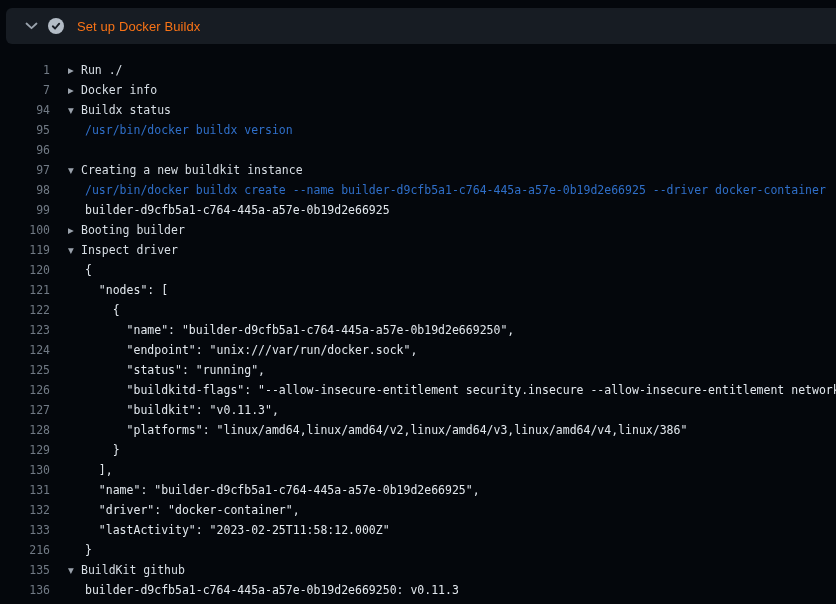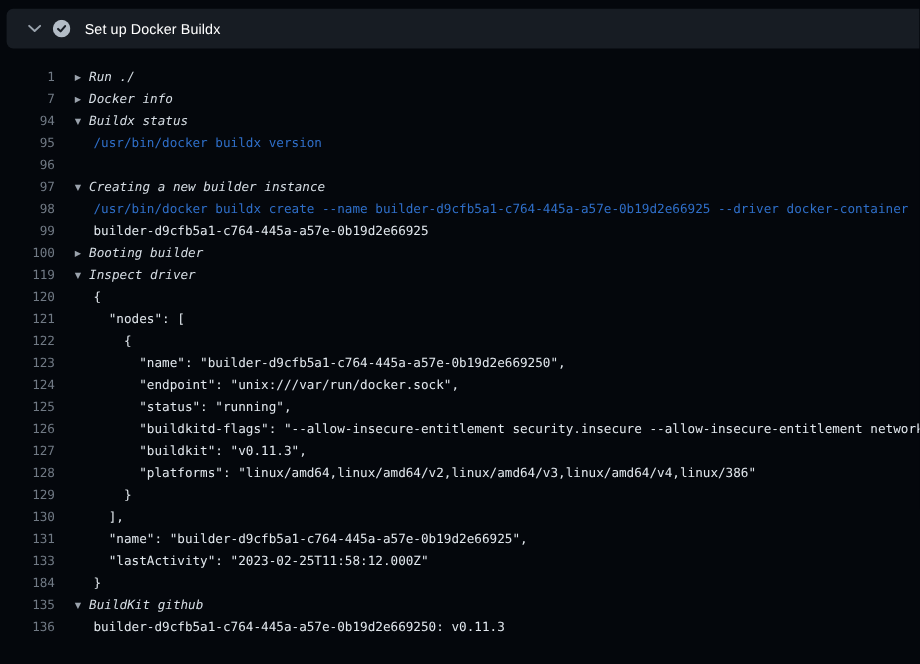--- a/index.html
+++ b/index.html
@@ -17,21 +17,21 @@
     background: #171c23;
     border-radius: 6px 0 0 6px;
     display: flex;
     align-items: center;
     padding-left: 19px;
     cursor: pointer;
   }
   .step-header .chev { display: inline-flex; width: 13px; margin-right: 10px; color: #9aa3ad; }
   .step-header .status { display: inline-flex; width: 16px; height: 16px; margin-right: 13px; }
   .step-header .title {
-    color: #ffffff;
+    color: #f97316;
     font-size: 13px;
     font-weight: 500;
     letter-spacing: .1px;
     text-align: right;
   }
   
   .log {
     margin-top: 16px;
     width: 100%;
     overflow: hidden;
@@ -60,21 +60,21 @@
   .row.output .text { color: #e2e8ee; }
   .row.group-collapsed .text, .row.group-expanded .text { color: #d7dee5; }
   .row .arrow {
     display: inline-block;
     width: 13px;
     font-size: 7.5px;
     color: #9aa2ac;
     vertical-align: 1px;
     font-family: "DejaVu Sans", sans-serif;
   }
-  .row.group-collapsed .content, .row.group-expanded .content { cursor: pointer; font-style: italic; }
+  .row.group-collapsed .content, .row.group-expanded .content { cursor: pointer; }
 </style>
 </head>
 <body>
 
 <div class="step-header">
   <span class="chev">
     <svg width="13" height="8" viewBox="0 0 13 8" fill="none">
       <path d="M1.5 1.5 L6.5 6.2 L11.5 1.5" stroke="#9aa3ad" stroke-width="1.8" stroke-linecap="round" stroke-linejoin="round"></path>
     </svg>
   </span>
@@ -102,21 +102,21 @@
   </div>
     <div class="row command">
     <span class="num">95</span>
     <span class="content"><span class="text">/usr/bin/docker buildx version</span></span>
   </div>
     <div class="row output">
     <span class="num">96</span>
   </div>
     <div class="row group-expanded">
     <span class="num">97</span>
-    <span class="content"><span class="arrow">▼</span><span class="text">Creating a new builder instance</span></span>
+    <span class="content"><span class="arrow">▼</span><span class="text">Creating a new buildkit instance</span></span>
   </div>
     <div class="row command">
     <span class="num">98</span>
     <span class="content"><span class="text">/usr/bin/docker buildx create --name builder-d9cfb5a1-c764-445a-a57e-0b19d2e66925 --driver docker-container</span></span>
   </div>
     <div class="row output">
     <span class="num">99</span>
     <span class="content"><span class="text">builder-d9cfb5a1-c764-445a-a57e-0b19d2e66925</span></span>
   </div>
     <div class="row group-collapsed">
@@ -169,25 +169,29 @@
   </div>
     <div class="row output">
     <span class="num">130</span>
     <span class="content"><span class="text">  ],</span></span>
   </div>
     <div class="row output">
     <span class="num">131</span>
     <span class="content"><span class="text">  "name": "builder-d9cfb5a1-c764-445a-a57e-0b19d2e66925",</span></span>
   </div>
     <div class="row output">
+    <span class="num">132</span>
+    <span class="content"><span class="text">  "driver": "docker-container",</span></span>
+  </div>
+    <div class="row output">
     <span class="num">133</span>
     <span class="content"><span class="text">  "lastActivity": "2023-02-25T11:58:12.000Z"</span></span>
   </div>
     <div class="row output">
-    <span class="num">184</span>
+    <span class="num">216</span>
     <span class="content"><span class="text">}</span></span>
   </div>
     <div class="row group-expanded">
     <span class="num">135</span>
     <span class="content"><span class="arrow">▼</span><span class="text">BuildKit github</span></span>
   </div>
     <div class="row output">
     <span class="num">136</span>
     <span class="content"><span class="text">builder-d9cfb5a1-c764-445a-a57e-0b19d2e669250: v0.11.3</span></span>
   </div>

